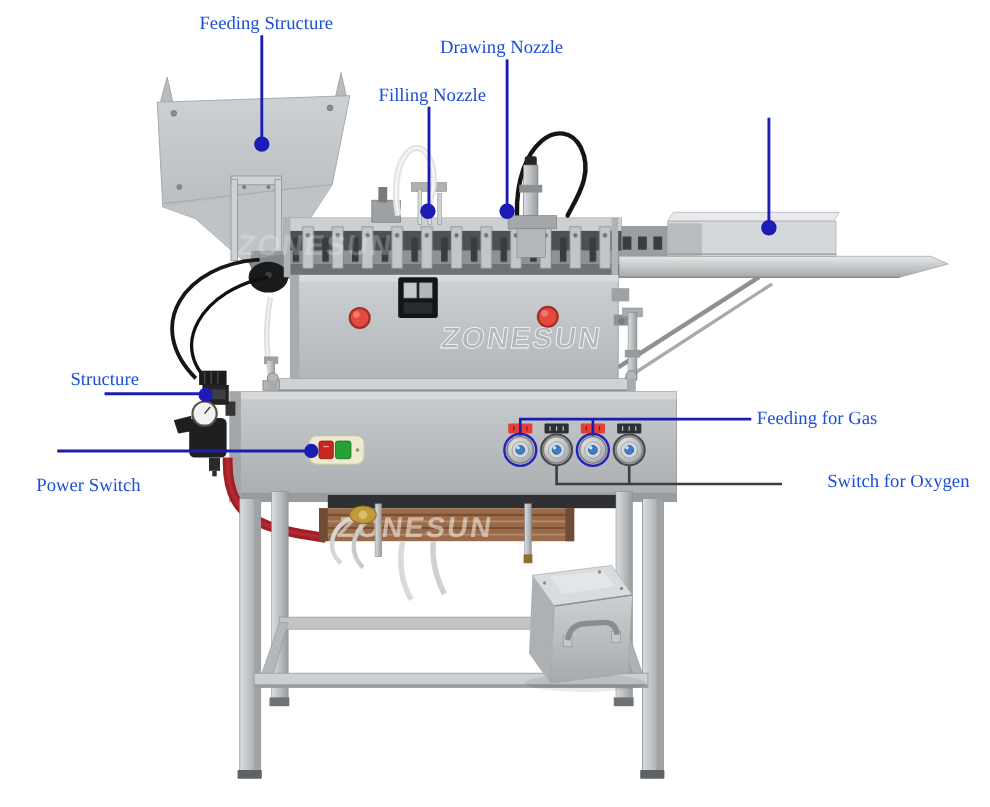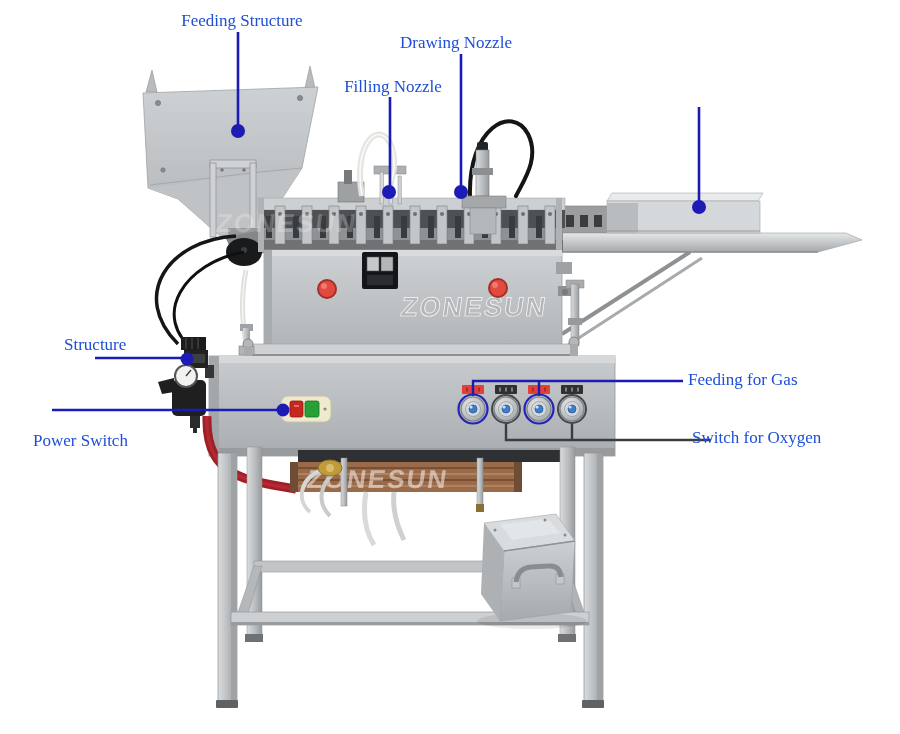--- a/index.html
+++ b/index.html
@@ -324,15 +324,15 @@
     <circle cx="572" cy="409" r="14" stroke="#45484d" stroke-width="2"></circle>
   </g>
 </svg>
 
 <div class="label center" style="left:166px;top:11px;width:152px;">Feeding Structure</div>
 <div class="label center" style="left:392px;top:33px;width:128px;">Drawing Nozzle</div>
 <div class="label center" style="left:336px;top:77px;width:114px;">Filling Nozzle</div>
 <div class="label" style="left:64px;top:335px;">Structure</div>
 <div class="label" style="left:33px;top:410px;margin-top:21px;">Power Switch</div>
 <div class="label" style="left:688px;top:370px;">Feeding for Gas</div>
-<div class="label" style="left:692px;top:428px;">Switch for Oxygen</div>
+<div class="label" style="left:752px;top:428px;">Switch for Oxygen</div>
 
 </div>
 
 </body></html>

